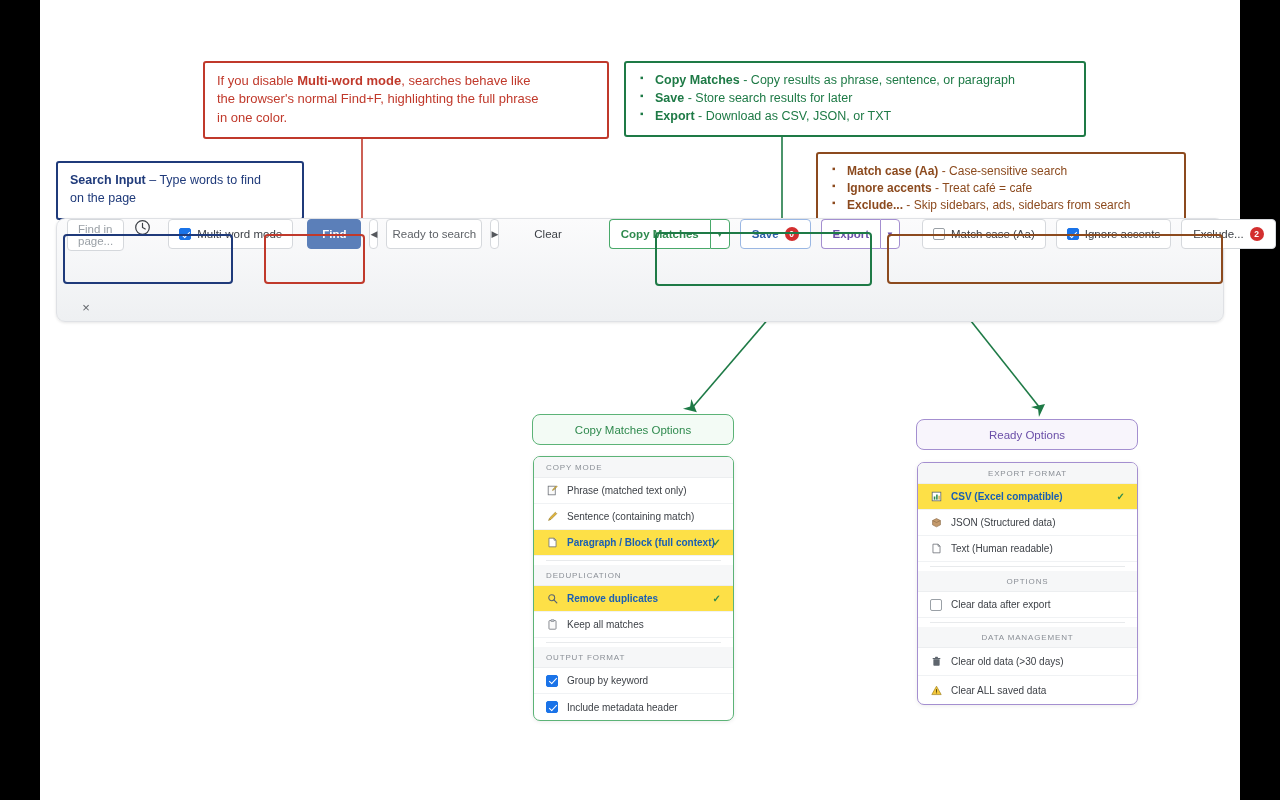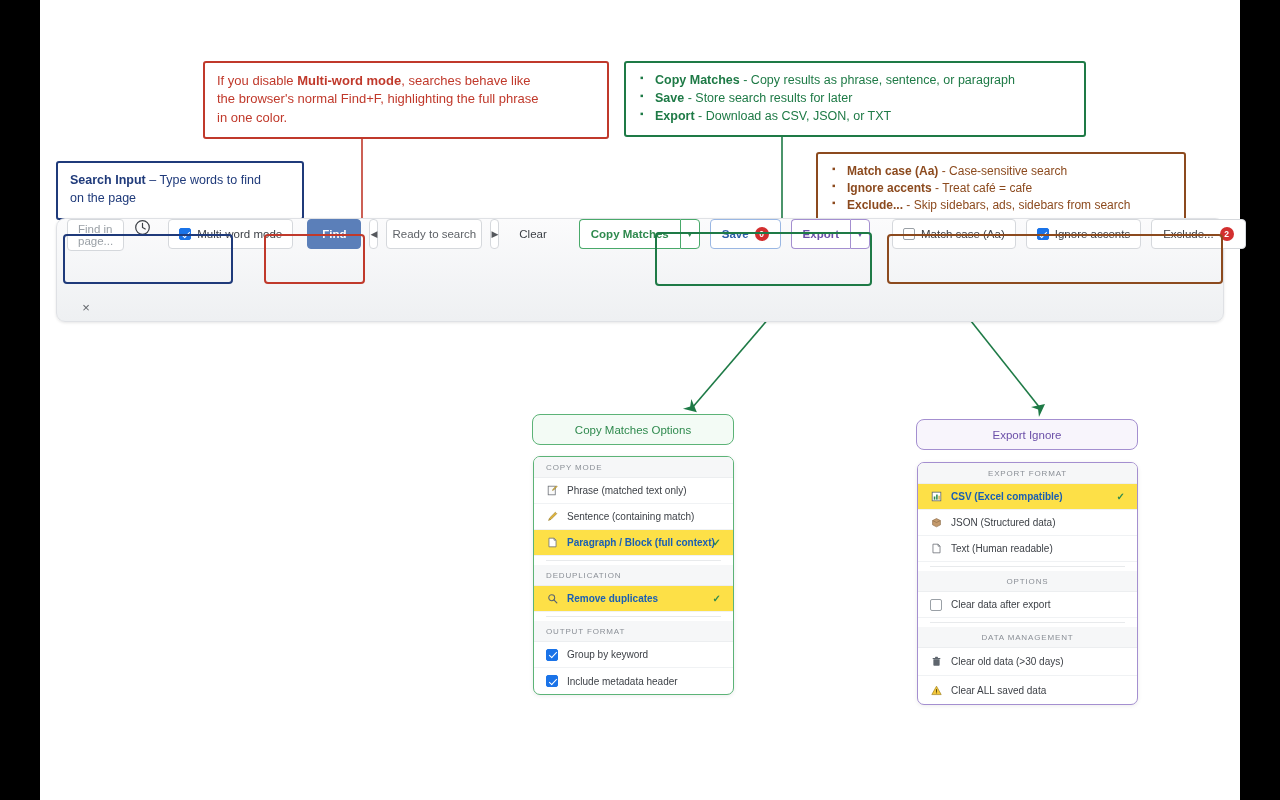--- a/index.html
+++ b/index.html
@@ -53,21 +53,21 @@
     border-radius:9px;
     box-shadow:0 1px 3px rgba(0,0,0,.10);
   }
   #toolrow {
     position:absolute; left:0; top:0; height:72px; width:100%;
     display:flex; align-items:flex-start; padding-left:10px; gap:0;
   }
   .tbtn {
     height:30px; display:inline-flex; align-items:center; justify-content:center;
     background:#ffffff; border:1px solid #d5d8dc; border-radius:4px;
-    font-size:11.5px; color:#3b3f45; padding:0 11px; white-space:nowrap;
+    font-size:11.5px; color:#3b3f45; padding:0 26px; white-space:nowrap;
   }
   .search-wrap {
     width:166px; height:32px; background:#fff;
     border:1px solid #d5d8dc; border-radius:4px;
     display:flex; align-items:center; padding:0 10px;
     font-size:11.5px; color:#9aa0a6;
   }
   .icon-clock { width:22px; height:22px; margin:0 8px 0 10px; position:relative; flex:0 0 auto; }
   .icon-clock svg { display:block; }
 
@@ -336,35 +336,45 @@
     <div class="menu-item sel">
       <span class="mi-icon">
         <svg width="11" height="11" viewBox="0 0 14 14">
             <circle cx="6" cy="6" r="3.8" fill="none" stroke="#5b6570" stroke-width="1.3"></circle>
             <path d="M8.8 8.8 L12.5 12.5" stroke="#5b6570" stroke-width="1.6" stroke-linecap="round"></path>
           </svg>
       </span>
       <span>Remove duplicates</span>
       <span class="tick">✓</span>
     </div>
+    <div class="menu-item">
+      <span class="mi-icon">
+        <svg width="11" height="11" viewBox="0 0 14 14">
+            <rect x="2.5" y="2" width="9" height="11" rx="1" fill="#fafafa" stroke="#6b6f76" stroke-width="1"></rect>
+            <rect x="5" y="0.8" width="4" height="2.4" rx=".6" fill="#c9cdd2" stroke="#6b6f76" stroke-width=".7"></rect>
+          </svg>
+      </span>
+      <span>Keep all matches</span>
+      <span class="tick"></span>
+    </div>
 
     <div class="divider"></div>
 
     <div class="sect-head">OUTPUT FORMAT</div>
     <div class="menu-item">
       <span class="cbox on"></span>
       <span>Group by keyword</span>
     </div>
     <div class="menu-item">
       <span class="cbox on"></span>
       <span>Include metadata header</span>
     </div>
   </div>
 
-  <div class="panel-title purple" style="left:876px; top:419px; width:222px;">Export Ignore</div>
+  <div class="panel-title purple" style="left:876px; top:419px; width:222px;">Ready Options</div>
   <div class="panel purple" style="left:877px; top:462px; width:221px;text-align:center;">
 
     <div class="sect-head">EXPORT FORMAT</div>
     <div class="menu-item sel">
       <span class="mi-icon">
         <svg width="11" height="11" viewBox="0 0 14 14">
             <rect x="1.5" y="1.5" width="11" height="11" fill="#fff" stroke="#5b6570" stroke-width="1"></rect>
             <rect x="3.5" y="7" width="2" height="4" fill="#2f8a4e"></rect>
             <rect x="6.5" y="4.5" width="2" height="6.5" fill="#2f8a4e"></rect>
             <rect x="9.5" y="6" width="1.6" height="5" fill="#d0a13a"></rect>

